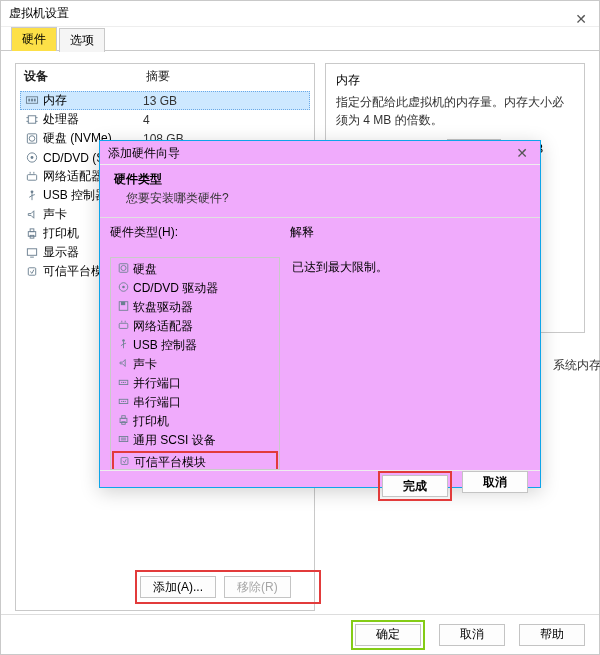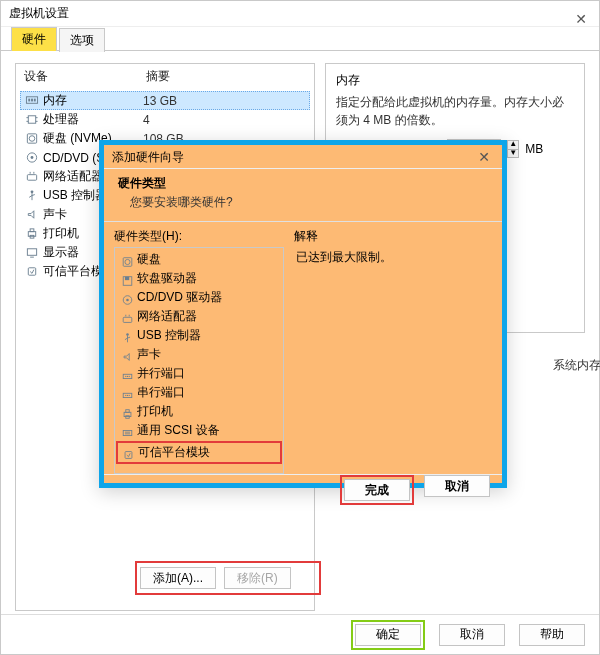--- a/index.html
+++ b/index.html
@@ -12,62 +12,62 @@
 
   .tabs { display: flex; align-items: flex-end; padding: 4px 10px 0 10px; border-bottom: 1px solid #c9c9c9; height: 24px; }
   .tab { padding: 3px 10px; border: 1px solid #c9c9c9; border-bottom: none; margin-right: 2px; background: #fde047; position: relative; top: 1px; }
   .tab.inactive { background: #f5f5f5; top: 2px; }
 
   .outer-body { position: relative; padding: 8px; height: 562px; }
 
   
   .dev-panel { position: absolute; left: 14px; top: 12px; width: 300px; height: 548px; border: 1px solid #c9c9c9; }
   .dev-head { display: flex; padding: 4px 8px; font-weight: normal; color: #222; }
-  .dev-head .c1 { width: 122px; }
+  .dev-head .c1 { width: 122px; font-weight: bold; }
   .dev-rows { padding: 2px 4px 4px 4px; }
   .dev-row { display: flex; align-items: center; padding: 1px 4px; white-space: nowrap; overflow: hidden; }
   .dev-row.selected { background: #cde8ff; border: 1px dotted #6aa9e6; padding: 0 3px; }
   .dev-row .ic { width: 15px; height: 14px; margin-right: 4px; display: inline-flex; align-items: center; justify-content: center; }
   .dev-row .ic svg { width: 14px; height: 13px; }
   .dev-row .lab { width: 100px; overflow: hidden; text-overflow: ellipsis; }
   .dev-row .sum { flex: 1; overflow: hidden; text-overflow: ellipsis; color: #333; }
 
   
   .mem-panel { position: absolute; left: 324px; top: 12px; width: 260px; height: 270px; border: 1px solid #c9c9c9; padding: 8px 10px; }
   .mem-title { font-weight: normal; margin-bottom: 4px; }
   .mem-desc { color: #333; line-height: 1.5; margin-bottom: 10px; }
   .mem-row { display: flex; align-items: center; gap: 6px; }
   .mem-row input { width: 54px; height: 20px; border: 1px solid #c4c4c4; padding: 0 4px; text-align: right; }
   .spinner { display: inline-flex; flex-direction: column; }
   .spinner span { width: 12px; height: 9px; border: 1px solid #b9b9b9; background: #f4f4f4; line-height: 6px; text-align: center; font-size: 8px; }
   .spinner span:first-child { border-bottom: none; }
   .sysmem { position: absolute; right: -2px; top: 306px; width: auto; color: #333; }
 
   
-  .add-rm { position: absolute; left: 134px; bottom: 18px; width: 186px; height: 34px; display: flex; align-items: center; gap: 8px; border: 2px solid #e23b3b; padding: 3px; }
+  .add-rm { position: absolute; left: 134px; bottom: 9px; width: 186px; height: 34px; display: flex; align-items: center; gap: 8px; border: 2px solid #e23b3b; padding: 3px; }
   .btn { height: 22px; padding: 0 12px; border: 1px solid #c4c4c4; background: #fdfdfd; display: inline-flex; align-items: center; }
   .btn.disabled { color: #a6a6a6; }
 
   
   .outer-foot { position: absolute; left: 0; bottom: 0; width: 598px; height: 40px; border-top: 1px solid #ddd; display: flex; justify-content: flex-end; align-items: center; gap: 14px; padding-right: 14px; }
   .outer-foot .btn { width: 66px; justify-content: center; }
   .ok-wrap { border: 2px solid #84cc16; padding: 2px; }
 
   
-  .wizard { position: absolute; left: 99px; top: 140px; width: 408px; height: 348px; border: 5px solid #0ea5e9; background: #fdba74; box-shadow: 0 4px 18px rgba(0,0,0,.18); }
+  .wizard { position: absolute; left: 99px; top: 140px; width: 442px; height: 348px; border: 1px solid #0ea5e9; background: #f0abfc; box-shadow: 0 4px 18px rgba(0,0,0,.18); }
   .wiz-title { height: 24px; line-height: 24px; padding: 0 8px; display: flex; justify-content: space-between; align-items: center; border-bottom: 1px solid #eee; }
   .wiz-head { padding: 6px 12px 6px 14px; }
   .wiz-head .h1 { font-weight: bold; margin-bottom: 2px; }
   .wiz-head .h2 { color: #333; padding-left: 12px; }
   .wiz-sep { border-top: 1px solid #e0e0e0; margin: 4px 0 6px 0; }
   .wiz-body { display: flex; padding: 0 10px; gap: 10px; height: 246px; }
-  .wcol { display: flex; flex-direction: column; }
+  .wcol { display: flex; flex-direction: column; gap: 14px; }
   .wcol .wlabel { margin-bottom: 2px; }
   .wlist { border: 1px solid #c9c9c9; width: 170px; flex: 1; padding: 2px; overflow: hidden; }
-  .wrow { display: flex; align-items: flex-end; padding: 1px 3px; white-space: nowrap; }
+  .wrow { display: flex; align-items: flex-start; padding: 1px 3px; white-space: nowrap; }
   .wrow .ic { width: 14px; height: 13px; margin-right: 3px; display: inline-flex; align-items: center; justify-content: center; }
   .wrow .ic svg { width: 13px; height: 12px; }
   .wrow.sel { border: 2px solid #e23b3b; margin: 1px -1px -1px -1px; }
   .wexpl { flex: 1; }
   .wexpl .wcontent { border: none; padding: 2px; }
   .wiz-foot { height: 38px; display: flex; justify-content: flex-end; align-items: flex-start; gap: 10px; padding-right: 12px; border-top: 1px solid #eee; font-weight: bold; }
   .wiz-foot .btn { width: 66px; justify-content: center; }
   .finish-wrap { border: 2px solid #e23b3b; padding: 2px; }
 </style>
 </head>
@@ -299,32 +299,32 @@
             <span class="ic">
               <svg viewBox="0 0 14 14">
                 <use href="#i-disk"></use>
               </svg>
             </span>
             <span>硬盘</span>
           </div>
           <div class="wrow">
             <span class="ic">
               <svg viewBox="0 0 14 14">
+                <use href="#i-cd"></use>
+              </svg>
+            </span>
+            <span>CD/DVD 驱动器</span>
+          </div>
+          <div class="wrow">
+            <span class="ic">
+              <svg viewBox="0 0 14 14">
                 <use href="#i-floppy"></use>
               </svg>
             </span>
             <span>软盘驱动器</span>
-          </div>
-          <div class="wrow">
-            <span class="ic">
-              <svg viewBox="0 0 14 14">
-                <use href="#i-cd"></use>
-              </svg>
-            </span>
-            <span>CD/DVD 驱动器</span>
           </div>
           <div class="wrow">
             <span class="ic">
               <svg viewBox="0 0 14 14">
                 <use href="#i-net"></use>
               </svg>
             </span>
             <span>网络适配器</span>
           </div>
           <div class="wrow">

